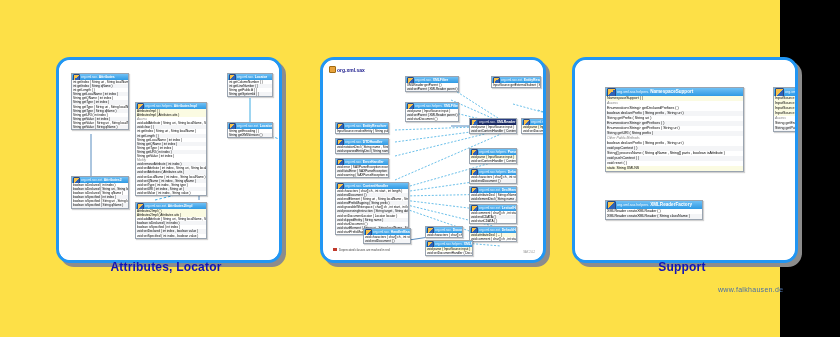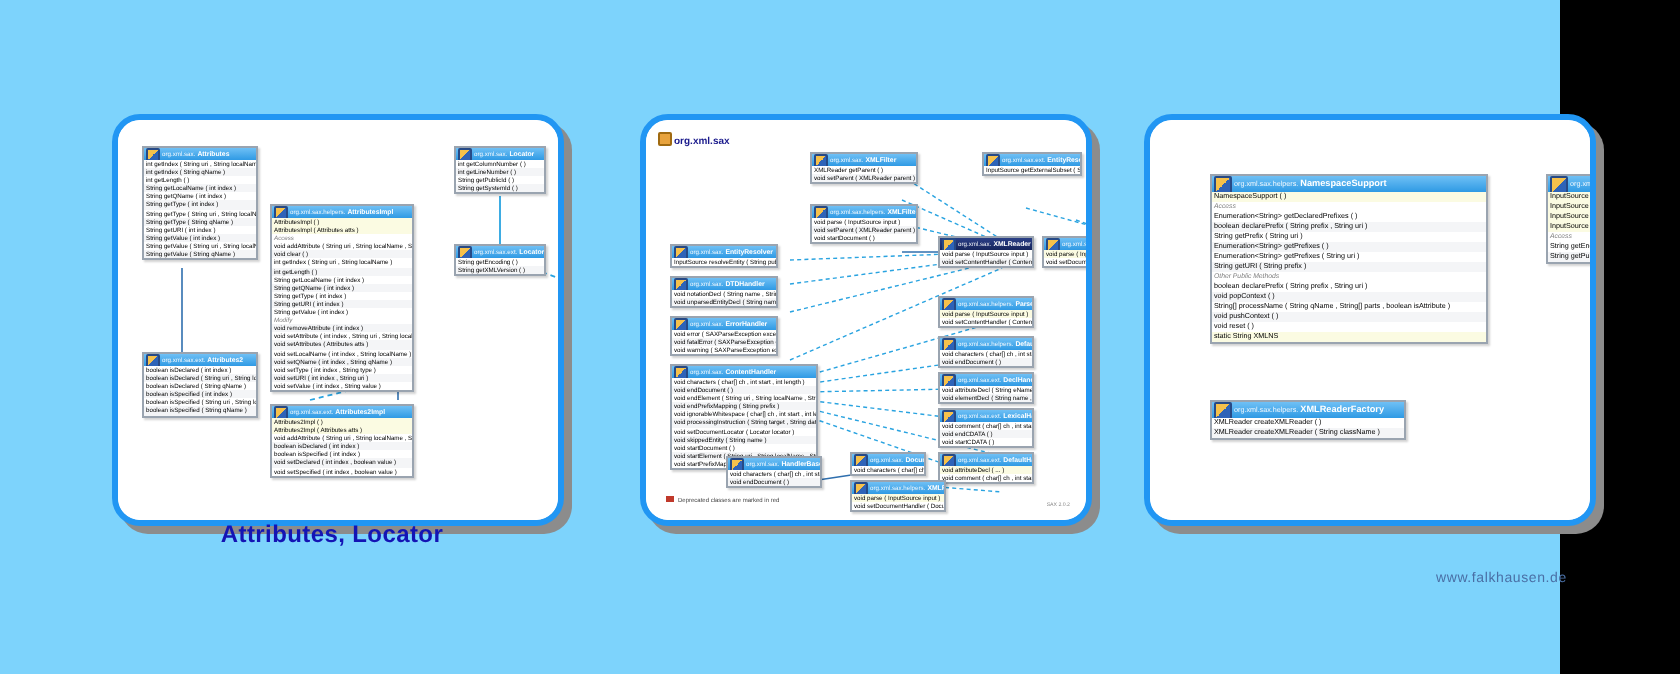--- a/index.html
+++ b/index.html
@@ -1,17 +1,17 @@
 <!DOCTYPE html>
 <html><head>
 <meta charset="utf-8">
 <style>
   html,body{margin:0;padding:0;background:#000;}
   body{width:840px;height:337px;overflow:hidden;font-family:"Liberation Sans",sans-serif;position:relative;}
-  .stage{position:absolute;left:0;top:0;width:780px;height:337px;background:#7dd3fc;}
+  .stage{position:absolute;left:0;top:0;width:780px;height:337px;background:#fde047;}
 
   
   .panel{position:absolute;border-radius:14px;background:#ffffff;
          border:3px solid #2196f3;
          box-shadow:4px 4px 0 0 #8c8c8c, 0 0 0 2px #ffffff inset;
          overflow:hidden;}
   .panel-inner{position:absolute;inset:0;background:#fff;border-radius:11px;overflow:hidden;}
 
   .panel-label{position:absolute;text-align:center;color:#1414b4;
                font-weight:bold;letter-spacing:.2px;white-space:nowrap;}
@@ -487,16 +487,17 @@
           <span class="row ctor" style="font-size:3.6px;line-height:5px;">InputSource ( InputStream byteStream )</span>
           <span class="row ctor" style="font-size:3.6px;line-height:5px;">InputSource ( Reader characterStream )</span>
           <span class="row sec" style="font-size:3.4px;line-height:5px;">Access</span>
           <span class="row" style="font-size:3.6px;line-height:5px;">String getEncoding ( )</span>
           <span class="row z" style="font-size:3.6px;line-height:5px;">String getPublicId ( )</span>
         </div>
       </div>
 
     </div>
   </div>
+  <div class="panel-label" style="left:572px;top:260px;width:220px;font-size:12px;">Support</div>
 
   <div class="watermark" style="left:718px;top:286px;">www.falkhausen.de</div>
 
 </div>
 
 </body></html>

